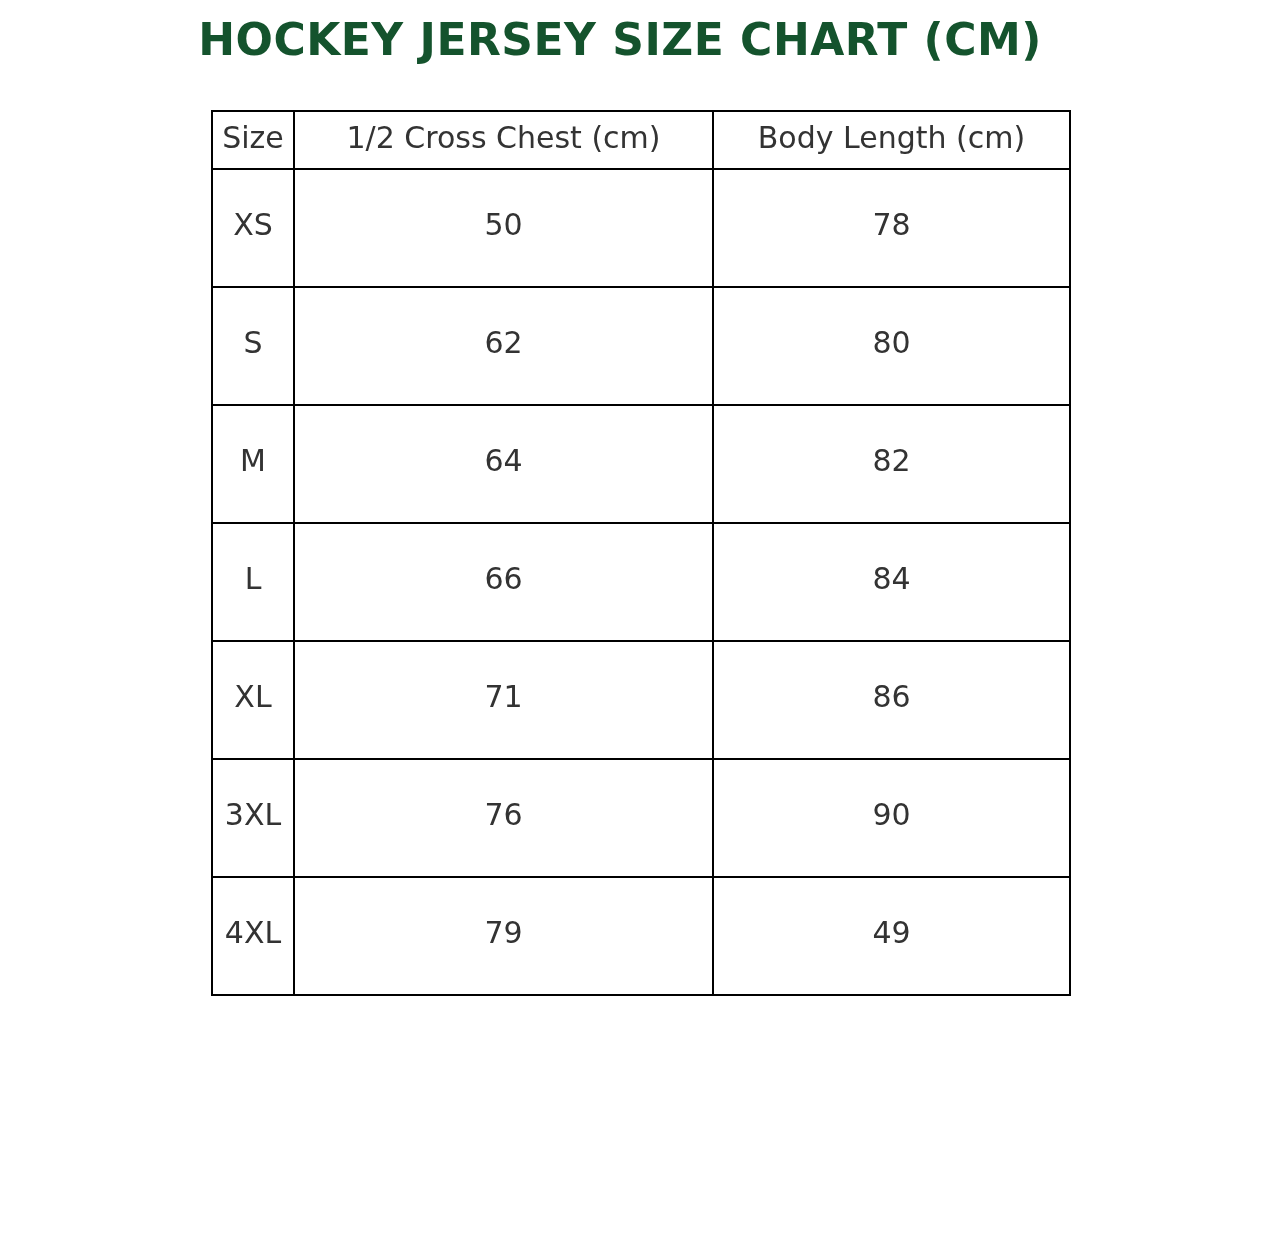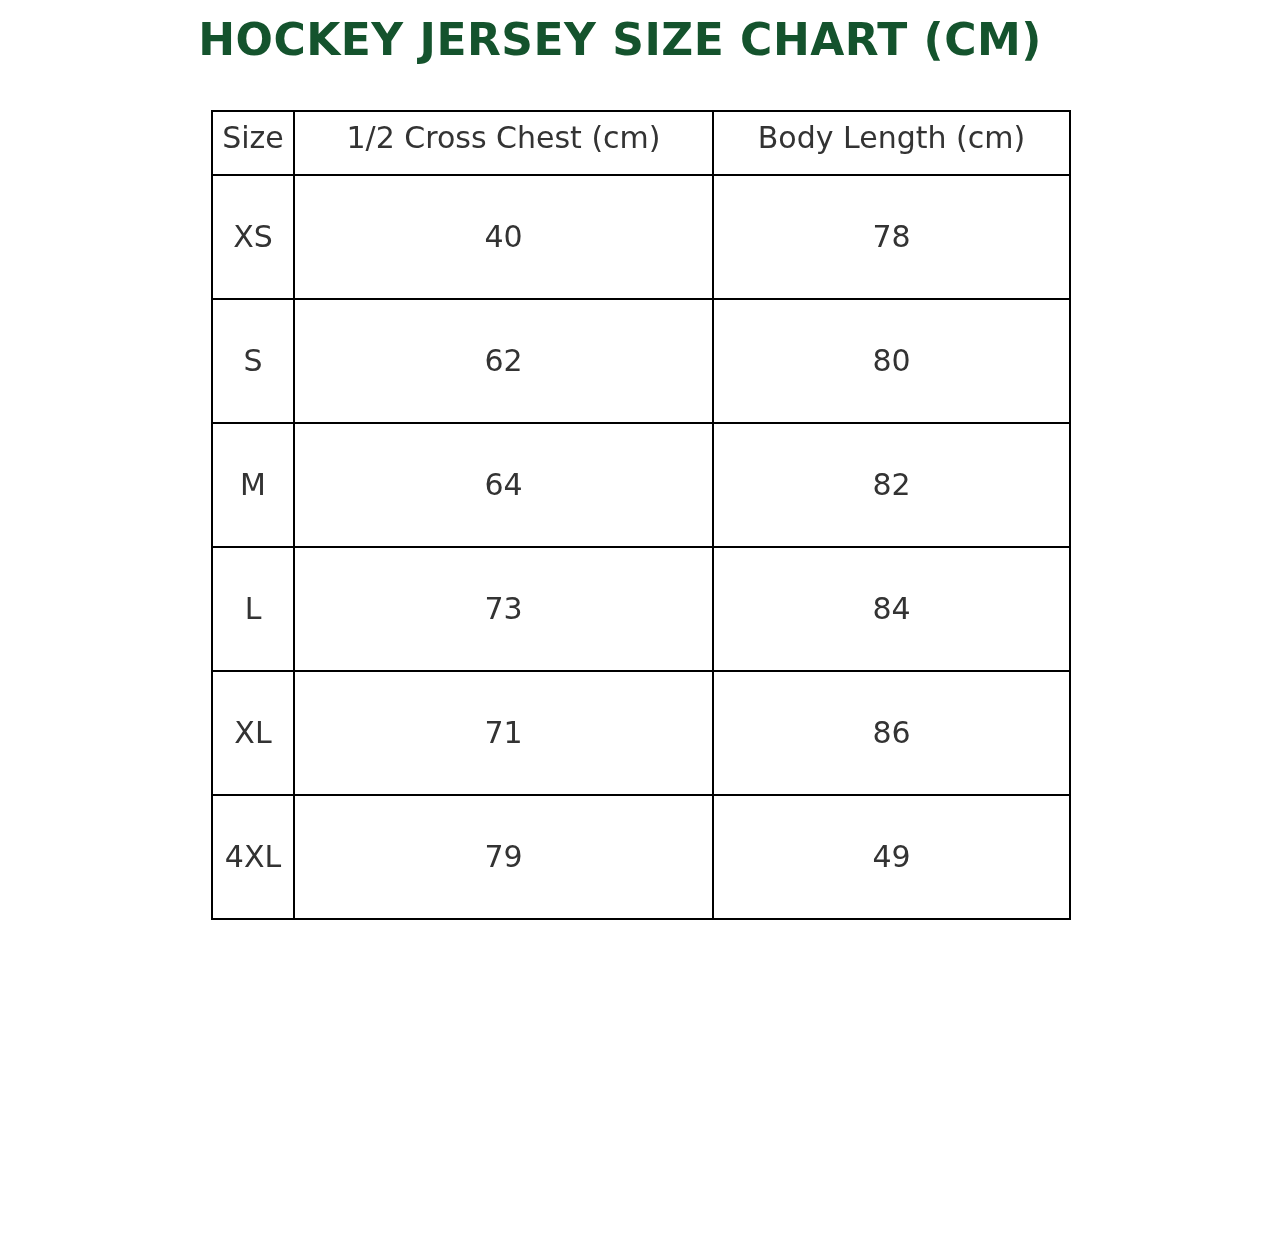--- a/index.html
+++ b/index.html
@@ -32,21 +32,21 @@
       top: 110px;
       border-collapse: collapse;
       table-layout: fixed;
       width: 858px;
     }
     table.size-table th,
     table.size-table td {
       border: 2px solid #000000;
       text-align: center;
       vertical-align: middle;
-      padding: 6px;
+      padding: 0;
       font-weight: normal;
       font-size: 30px;
       color: #333333;
       white-space: nowrap;
       overflow: hidden;
     }
     table.size-table thead th {
       height: 56px;
       line-height: 52px;
       vertical-align: top;
@@ -79,42 +79,47 @@
   <thead>
     <tr>
       <th>Size</th>
       <th>1/2 Cross Chest (cm)</th>
       <th>Body Length (cm)</th>
     </tr>
   </thead>
   <tbody>
     <tr>
       <td><span>XS</span></td>
-      <td><span>40</span></td>
+      <td><span>50</span></td>
       <td><span>78</span></td>
     </tr>
     <tr>
       <td><span>S</span></td>
       <td><span>62</span></td>
       <td><span>80</span></td>
     </tr>
     <tr>
       <td><span>M</span></td>
       <td><span>64</span></td>
       <td><span>82</span></td>
     </tr>
     <tr>
       <td><span>L</span></td>
-      <td><span>73</span></td>
+      <td><span>66</span></td>
       <td><span>84</span></td>
     </tr>
     <tr>
       <td><span>XL</span></td>
       <td><span>71</span></td>
       <td><span>86</span></td>
+    </tr>
+    <tr>
+      <td><span>3XL</span></td>
+      <td><span>76</span></td>
+      <td><span>90</span></td>
     </tr>
     <tr>
       <td><span>4XL</span></td>
       <td><span>79</span></td>
       <td><span>49</span></td>
     </tr>
   </tbody>
 </table>
 
 </body></html>

